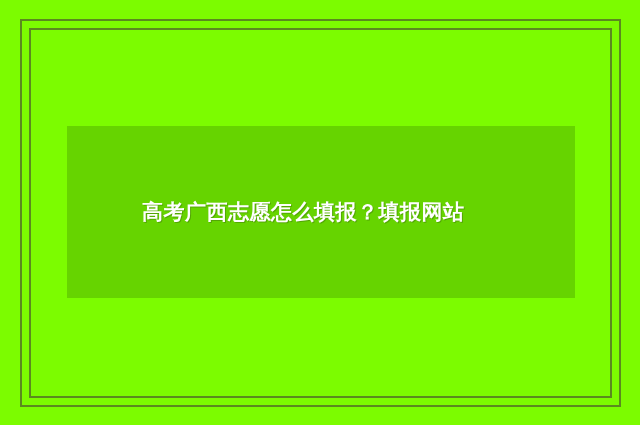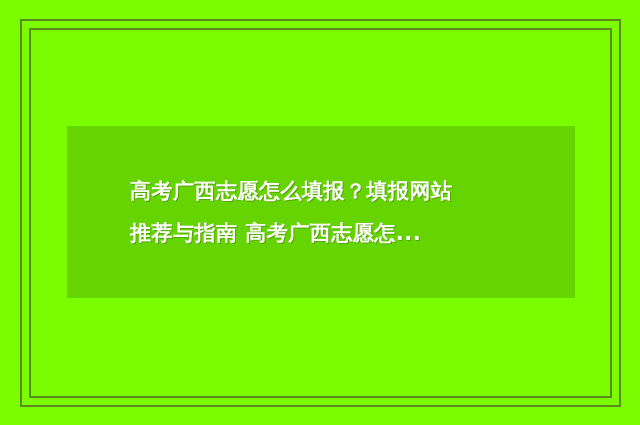--- a/index.html
+++ b/index.html
@@ -49,21 +49,21 @@
     width: 508px;
     height: 172px;
     background: #66d400;
     box-sizing: border-box;
     display: flex;
     flex-direction: column;
     justify-content: center;
   }
 
   .headline {
-    margin: 0;
+    margin: 12px;
     padding: 0 0 0 63px;
     color: #ffffff;
     font-weight: bold;
     font-size: 21px;
     line-height: 40px;
     letter-spacing: 0.5px;
     white-space: nowrap;
     text-shadow: 1px 1px 0 rgba(60, 110, 10, 0.45);
   }
   .headline.line2 {
@@ -73,16 +73,15 @@
 </head>
 <body>
 
 <div id="canvas">
 
   <div class="frame-outer"></div>
   <div class="frame-inner"></div>
 
   <div class="panel">
     <p class="headline line1">高考广西志愿怎么填报？填报网站</p>
-    <p class="headline line2">推荐与指南 高考广西志愿怎...</p>
   </div>
 
 </div>
 
 </body></html>

